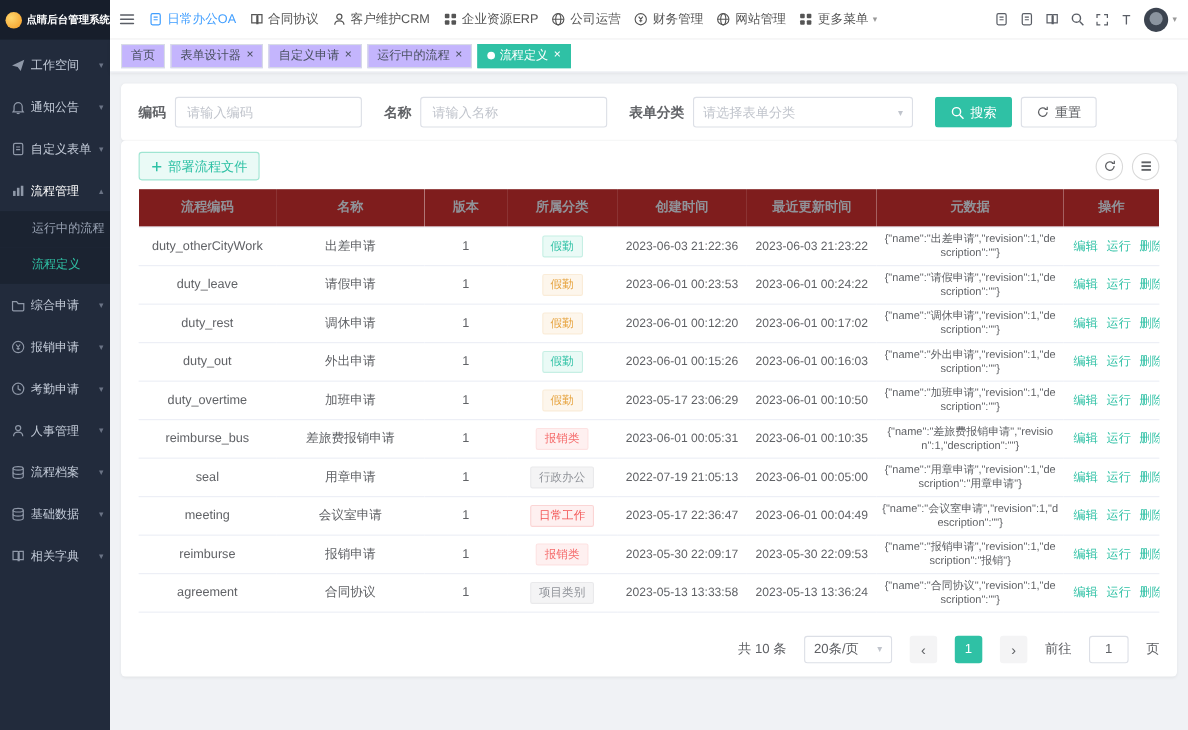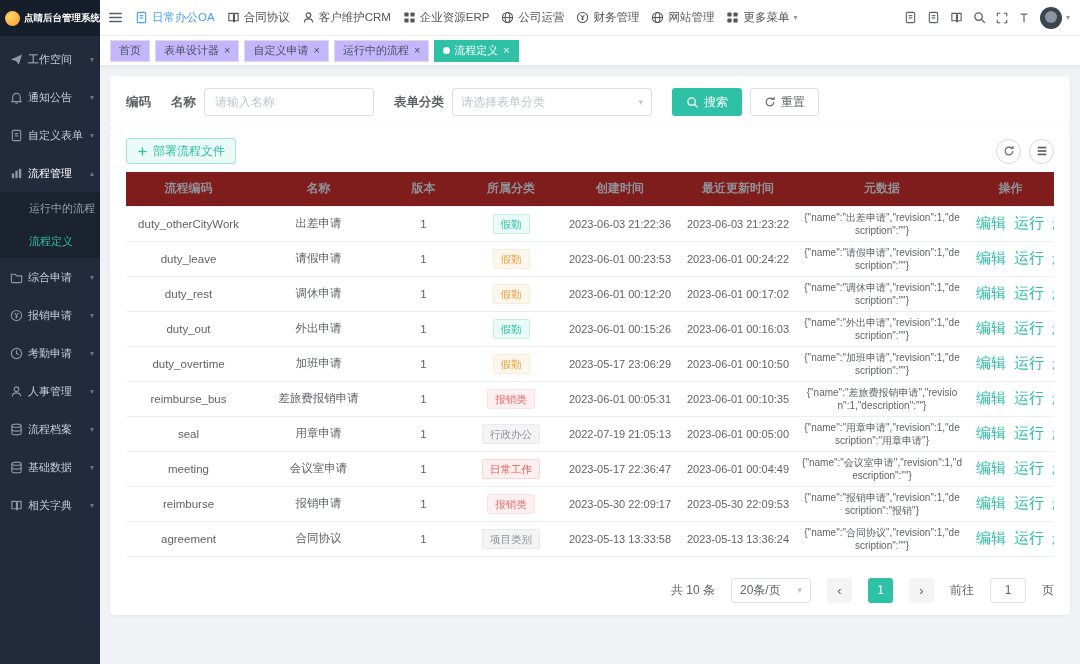--- a/index.html
+++ b/index.html
@@ -71,21 +71,21 @@
   td{color:#606266;font-size:11.5px;height:30px}
   td.time{font-size:11px}
   td.meta{font-size:10px;line-height:1.3;word-break:break-all;color:#606266}
   .tag{display:inline-block;padding:1px 7px;border-radius:2px;font-size:10.5px;line-height:16px;border:1px solid transparent}
   .tag-teal{color:#2fc1a5;background:#eafaf6;border-color:#c6efe4}
   .tag-orange{color:#e6a23c;background:#fdf6ec;border-color:#faecd8}
   .tag-pink{color:#f56c6c;background:#fef0f0;border-color:#fde2e2}
   .tag-red{color:#f25555;background:#fef0f0;border-color:#fbd5d5}
   .tag-gray{color:#909399;background:#f4f4f5;border-color:#e9e9eb}
   td.ops{white-space:nowrap}
-  .op-link{color:#2fc1a5;cursor:pointer;margin:0 4px;font-size:15px}
+  .op-link{color:#2fc1a5;cursor:pointer;margin:0 4px;font-size:11px}
 
   .pagination{display:flex;align-items:center;justify-content:flex-end;gap:16px;padding:21px 0 6px;color:#606266;font-size:12px}
   .select.small{width:80px;height:25px;color:#606266}
   .select.small .val{color:#606266}
   .page-btn{min-width:25px;height:25px;border-radius:3px;background:#f4f4f5;color:#606266;display:inline-flex;align-items:center;justify-content:center;cursor:pointer;font-size:13px}
   .page-btn.active{background:#2fc1a5;color:#fff;font-size:12px}
   .goto-input{width:36px;height:25px;border:1px solid #dcdfe6;border-radius:3px;text-align:center;font-size:12px;color:#606266;outline:none}
 </style>
 </head>
 <body>
@@ -372,20 +372,21 @@
           <span class="dot"></span>
           <span>流程定义</span>
           <span class="tab-close">×</span>
         </span>
       </div>
 
     <div class="content">
 
       <div class="card search-card">
         <label>编码</label>
+        <input class="input" placeholder="请输入编码" style="">
         <label>名称</label>
         <input class="input" placeholder="请输入名称" style="">
         <label>表单分类</label>
         <div class="select">
           <span class="ph">请选择表单分类</span>
           <span class="sel-caret">▾</span>
         </div>
         <button class="btn primary">
           <span style="display:inline-flex">
               <svg viewBox="0 0 14 14" width="13" height="13" fill="none" stroke="currentColor" stroke-width="1.4">

